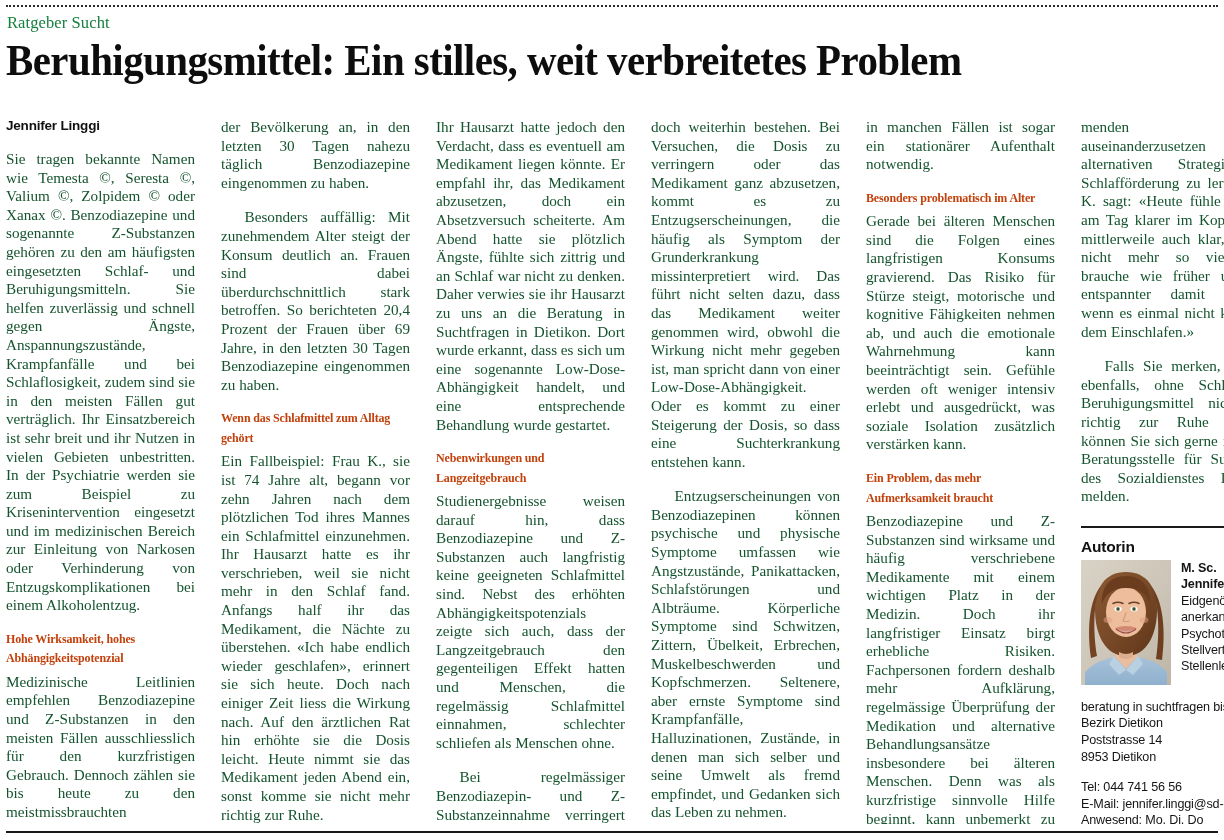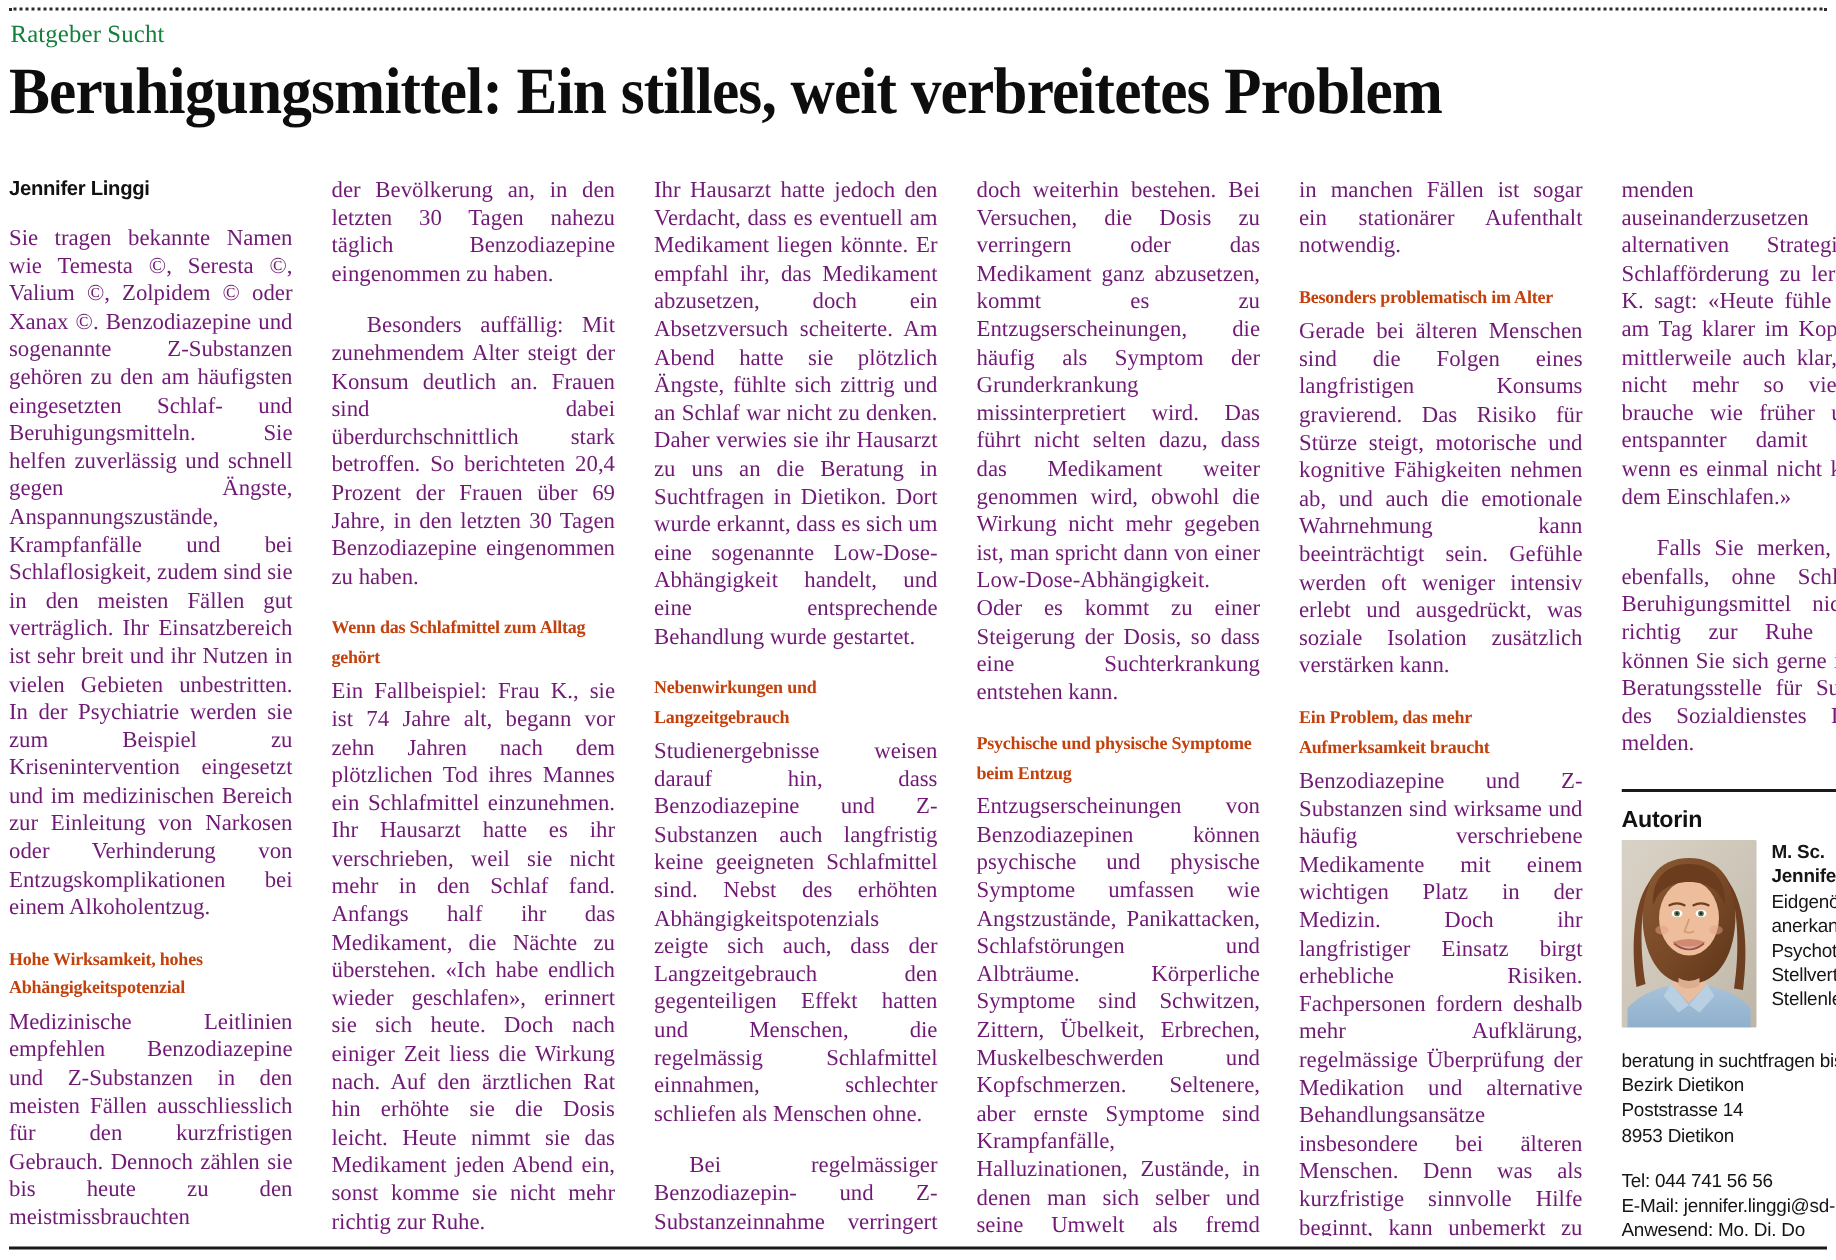--- a/index.html
+++ b/index.html
@@ -79,21 +79,21 @@
   }
 
   p.body {
     font-size: 15.2px;
     line-height: 18.6px;
     text-align: justify;
     text-justify: inter-word;
     margin: 0;
     hyphens: auto;
     -webkit-hyphens: auto;
-    color: #701a75;
+    color: #14532d;
   }
   p.body + p.body { text-indent: 1.55em; margin-top: 16px; }
   p.body.noindent { text-indent: 0; }
 
   h2.subhead {
     font-family: "Liberation Serif", "DejaVu Serif", serif;
     font-weight: 700;
     font-size: 12px;
     line-height: 19.5px;
     margin: 15px 0 4px 0;
@@ -191,21 +191,20 @@
 
     <div class="col">
       <p class="body noindent">Ihr Hausarzt hatte jedoch den Verdacht, dass es eventuell am Medikament liegen könnte. Er empfahl ihr, das Medikament abzusetzen, doch ein Absetzversuch scheiterte. Am Abend hatte sie plötzlich Ängste, fühlte sich zittrig und an Schlaf war nicht zu denken. Daher verwies sie ihr Hausarzt zu uns an die Beratung in Suchtfragen in Dietikon. Dort wurde erkannt, dass es sich um eine sogenannte Low-Dose-Abhängigkeit handelt, und eine entsprechende Behandlung wurde gestartet.</p>
       <h2 class="subhead">Nebenwirkungen und Langzeitgebrauch</h2>
       <p class="body noindent">Studienergebnisse weisen darauf hin, dass Benzodiazepine und Z-Substanzen auch langfristig keine geeigneten Schlafmittel sind. Nebst des erhöhten Abhängigkeitspotenzials zeigte sich auch, dass der Langzeitgebrauch den gegenteiligen Effekt hatten und Menschen, die regelmässig Schlafmittel einnahmen, schlechter schliefen als Menschen ohne.</p>
       <p class="body">Bei regelmässiger Benzodiazepin- und Z-Substanzeinnahme verringert sich mit der Zeit die Wirkung, man spricht von Gewöhnung. Eine Dosissteigerung wird nötig, um den gleichen Effekt wie zu Beginn zu erzielen. Ungewollte Nebenwirkungen bleiben je-</p>
     </div>
 
     <div class="col">
       <p class="body noindent">doch weiterhin bestehen. Bei Versuchen, die Dosis zu verringern oder das Medikament ganz abzusetzen, kommt es zu Entzugserscheinungen, die häufig als Symptom der Grunderkrankung missinterpretiert wird. Das führt nicht selten dazu, dass das Medikament weiter genommen wird, obwohl die Wirkung nicht mehr gegeben ist, man spricht dann von einer Low-Dose-Abhängigkeit. Oder es kommt zu einer Steigerung der Dosis, so dass eine Suchterkrankung entstehen kann.</p>
-      <h2 class="subhead">Psychische und physische Symptome beim Entzug</h2>
       <p class="body noindent">Entzugserscheinungen von Benzodiazepinen können psychische und physische Symptome umfassen wie Angstzustände, Panikattacken, Schlafstörungen und Albträume. Körperliche Symptome sind Schwitzen, Zittern, Übelkeit, Erbrechen, Muskelbeschwerden und Kopfschmerzen. Seltenere, aber ernste Symptome sind Krampfanfälle, Halluzinationen, Zustände, in denen man sich selber und seine Umwelt als fremd empfindet, und Gedanken sich das Leben zu nehmen.</p>
 
     </div>
 
     <div class="col">
       <p class="body noindent">in manchen Fällen ist sogar ein stationärer Aufenthalt notwendig.</p>
       <h2 class="subhead">Besonders problematisch im Alter</h2>
       <p class="body noindent">Gerade bei älteren Menschen sind die Folgen eines langfristigen Konsums gravierend. Das Risiko für Stürze steigt, motorische und kognitive Fähigkeiten nehmen ab, und auch die emotionale Wahrnehmung kann beeinträchtigt sein. Gefühle werden oft weniger intensiv erlebt und ausgedrückt, was soziale Isolation zusätzlich verstärken kann.</p>
       <h2 class="subhead">Ein Problem, das mehr Aufmerksamkeit braucht</h2>
       <p class="body noindent">Benzodiazepine und Z-Substanzen sind wirksame und häufig verschriebene Medikamente mit einem wichtigen Platz in der Medizin. Doch ihr langfristiger Einsatz birgt erhebliche Risiken. Fachpersonen fordern deshalb mehr Aufklärung, regelmässige Überprüfung der Medikation und alternative Behandlungsansätze insbesondere bei älteren Menschen. Denn was als kurzfristige sinnvolle Hilfe beginnt, kann unbemerkt zu einer langfristigen Abhängigkeit werden.</p>

